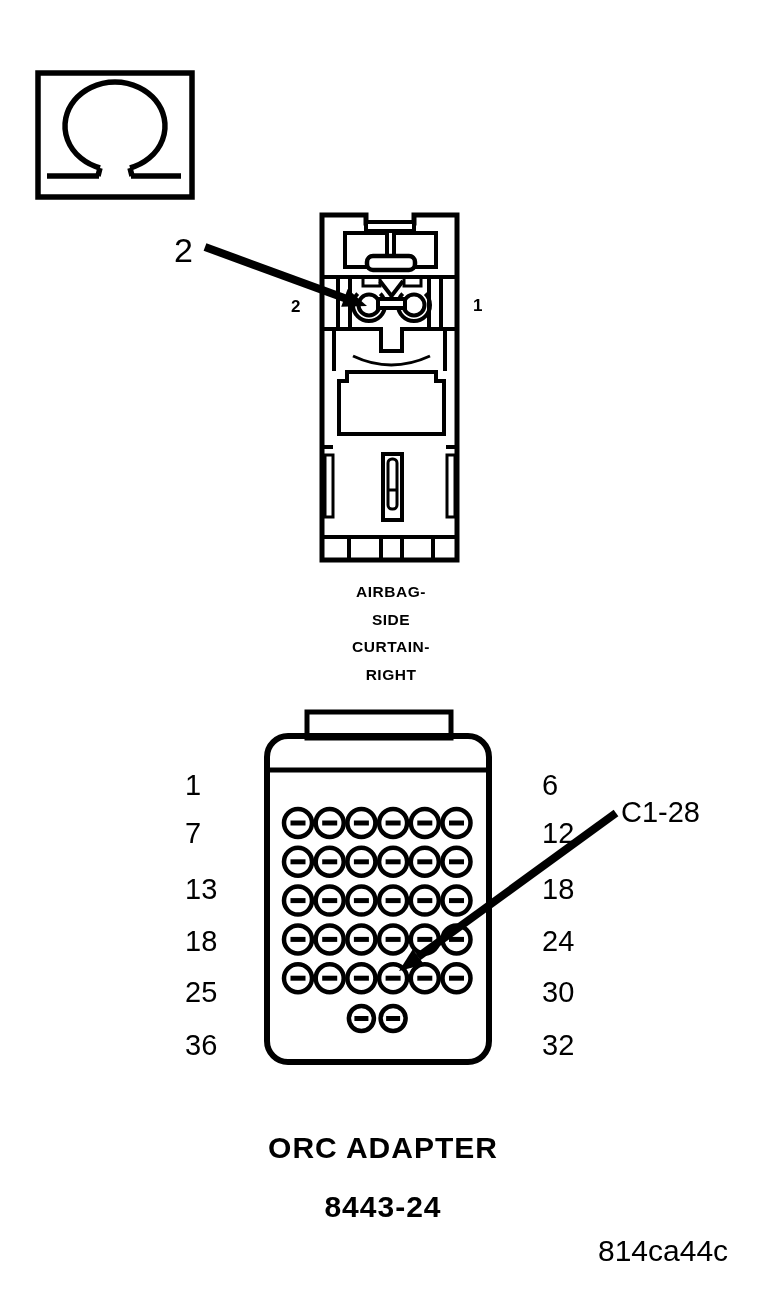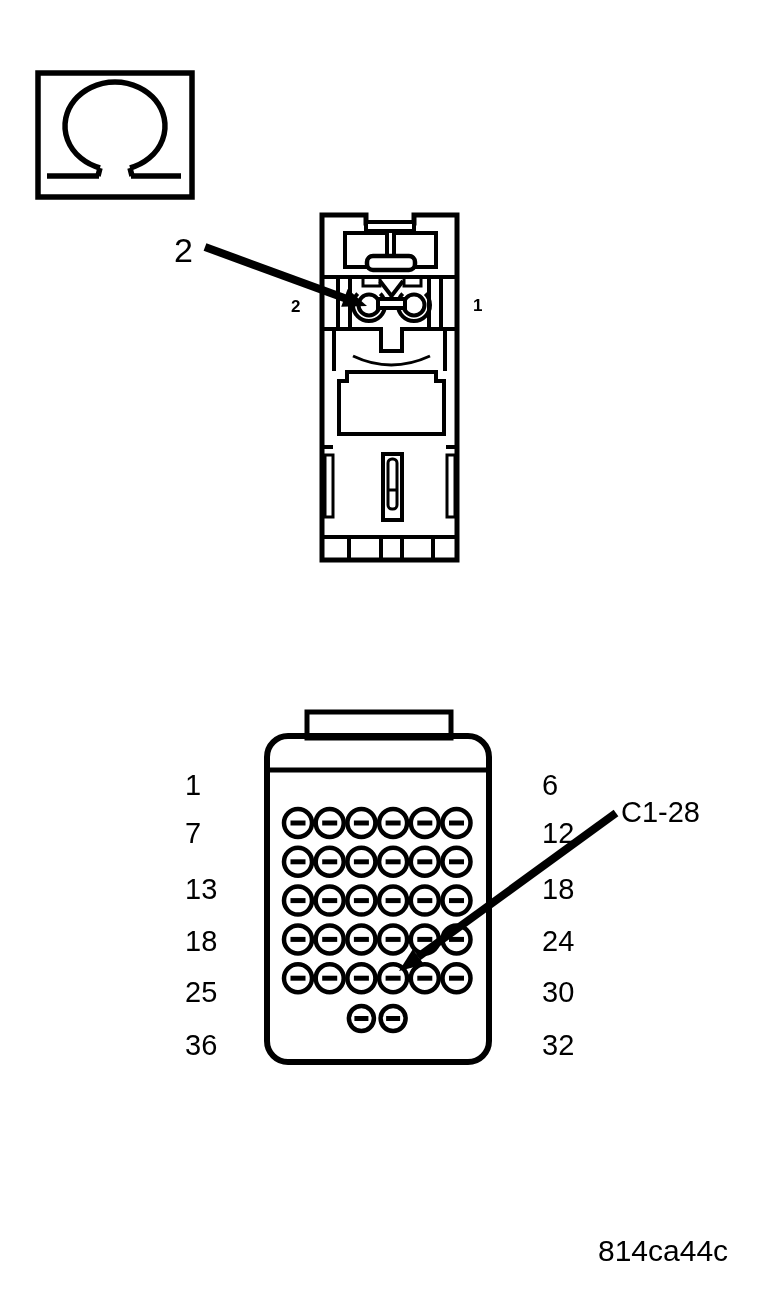--- a/index.html
+++ b/index.html
@@ -56,37 +56,45 @@
 </head>
 <body>
 
 <div id="page">
 
   <div class="txt callout-2">2</div>
 
   <div class="txt cavity-left">2</div>
   <div class="txt cavity-right">1</div>
 
+  <div class="top-caption">
+    <div>AIRBAG-</div>
+    <div>SIDE</div>
+    <div>CURTAIN-</div>
+    <div>RIGHT</div>
+  </div>
 
   <div class="txt pinlabel pl-left row-y0">1</div>
   <div class="txt pinlabel pl-left row-y1">7</div>
   <div class="txt pinlabel pl-left row-y2">13</div>
   <div class="txt pinlabel pl-left row-y3">18</div>
   <div class="txt pinlabel pl-left row-y4">25</div>
   <div class="txt pinlabel pl-left row-y5">36</div>
 
   <div class="txt pinlabel pl-right row-y0">6</div>
   <div class="txt pinlabel pl-right row-y1">12</div>
   <div class="txt pinlabel pl-right row-y2">18</div>
   <div class="txt pinlabel pl-right row-y3">24</div>
   <div class="txt pinlabel pl-right row-y4">30</div>
   <div class="txt pinlabel pl-right row-y5">32</div>
 
   <div class="txt callout-c128">C1-28</div>
 
+  <div class="txt orc-caption orc-title">ORC ADAPTER</div>
+  <div class="txt orc-caption orc-part">8443-24</div>
 
   <div class="txt figure-code">814ca44c</div>
 
   <svg id="art" width="772" height="1306" viewBox="0 0 772 1306">
 
     <g fill="none" stroke="#000" stroke-width="5.5">
       <rect x="38" y="73" width="154" height="124"></rect>
       <path d="M100 168 A50 44 0 1 1 130 168"></path>
       <path d="M100 168 L98 176 M130 168 L132 176"></path>
       <path d="M47 176 H99 M131 176 H181"></path>

